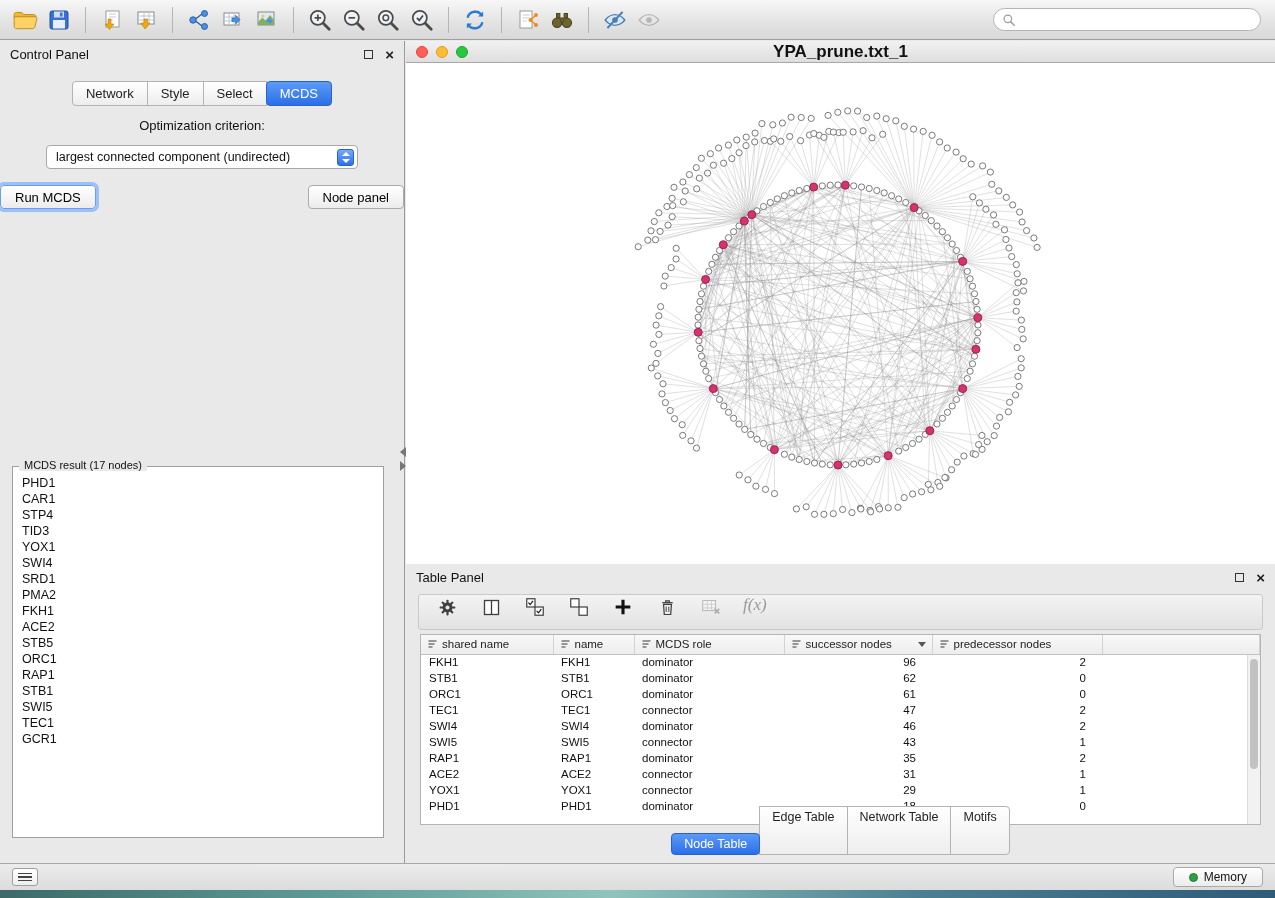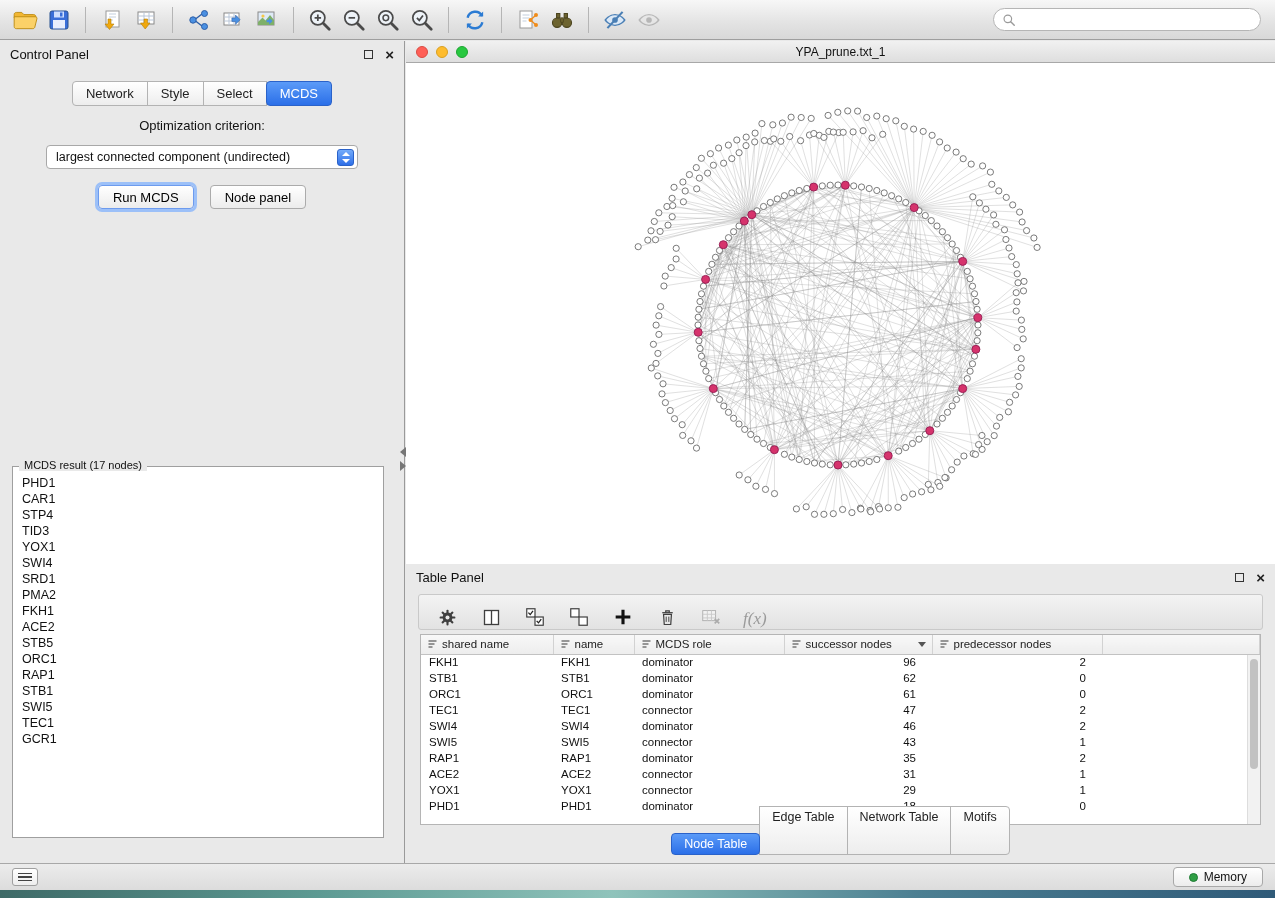--- a/index.html
+++ b/index.html
@@ -69,21 +69,21 @@
   }
   .sel-stepper {
     position:absolute; right:3px; top:3px; width:17px; height:17px; border-radius:3px;
     background:linear-gradient(#74abfa,#2e6fe8); border:1px solid #2a62c9;
   }
   .sel-stepper:before, .sel-stepper:after {
     content:""; position:absolute; left:4px; border-left:4px solid transparent; border-right:4px solid transparent;
   }
   .sel-stepper:before { top:2px; border-bottom:4px solid #fff; }
   .sel-stepper:after { bottom:2px; border-top:4px solid #fff; }
-  .cp-buttons { display:flex; justify-content:center; gap:16px; margin-top:16px; }
+  .cp-buttons { display:flex; justify-content:space-between; gap:16px; margin-top:16px; }
   .cp-btn {
     height:24px; padding:0 14px; font-size:13px; border-radius:4px;
     background:linear-gradient(#ffffff,#ececec); border:1px solid #ababab;
     font-family:"Liberation Sans",sans-serif;
   }
   .cp-btn.default-focus { box-shadow:0 0 0 3px #9cc0f8; border-color:#6d9bee; }
   .mcds-fieldset {
     position:absolute; left:12px; top:425px; width:372px; height:372px;
     border:1px solid #9f9f9f; background:#fff;
   }
@@ -101,35 +101,35 @@
   
   .network-window {
     position:absolute; left:406px; top:41px; width:869px; height:523px; background:#fff;
   }
   .nw-titlebar {
     position:relative; height:22px;
     background:linear-gradient(#f1f1f1,#dedede);
     border-bottom:1px solid #a8a8a8;
     display:flex; align-items:center; justify-content:center;
   }
-  .nw-title { font-size:12px; font-weight:normal; color:#111; }
+  .nw-title { font-size:17px; font-weight:bold; color:#111; }
   .traffic { position:absolute; left:10px; top:5px; display:flex; gap:8px; }
   .light { width:12px; height:12px; border-radius:50%; }
   .light.red   { background:#ff5f57; border:1px solid #d94c43; }
   .light.yellow{ background:#febc2e; border:1px solid #d9a022; }
   .light.green { background:#28c840; border:1px solid #1ea532; }
   .nw-canvas { position:absolute; left:0; top:22px; width:869px; height:501px; background:#fff; }
 
   
   .table-panel { position:absolute; left:406px; top:564px; width:869px; height:299px; background:#e9e9e9; }
   .tp-toolbar {
     margin:4px 12px 0; height:36px;
     background:linear-gradient(#f3f3f3,#e2e2e2);
     border:1px solid #cscscs; border:1px solid #c9c9c9; border-radius:3px;
-    display:flex; align-items:flex-end; gap:20px; padding:0 16px;
+    display:flex; align-items:flex-start; gap:20px; padding:0 16px;
   }
   .tp-ico { display:flex; align-items:center; justify-content:center; width:24px; height:24px; }
   .fx-label { font-family:"Liberation Serif", serif; font-style:italic; font-size:17px; color:#9a9a9a; }
   .tp-table-wrap {
     position:absolute; left:14px; right:14px; top:70px; bottom:38px;
     background:#fff; border:1px solid #b5b5b5; overflow:hidden;
   }
   table.node-table { border-collapse:collapse; table-layout:fixed; width:100%;padding-left:28px; }
   .node-table th {
     background:linear-gradient(#f8f8f8,#ededed);

